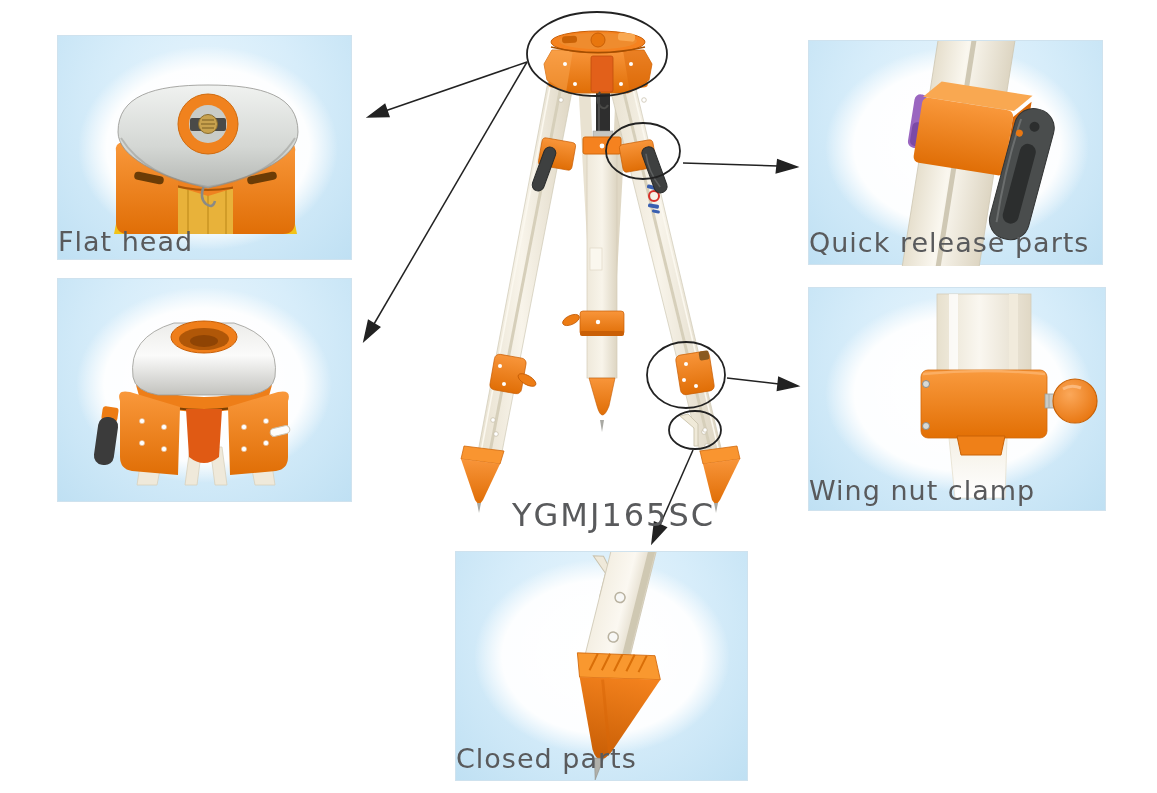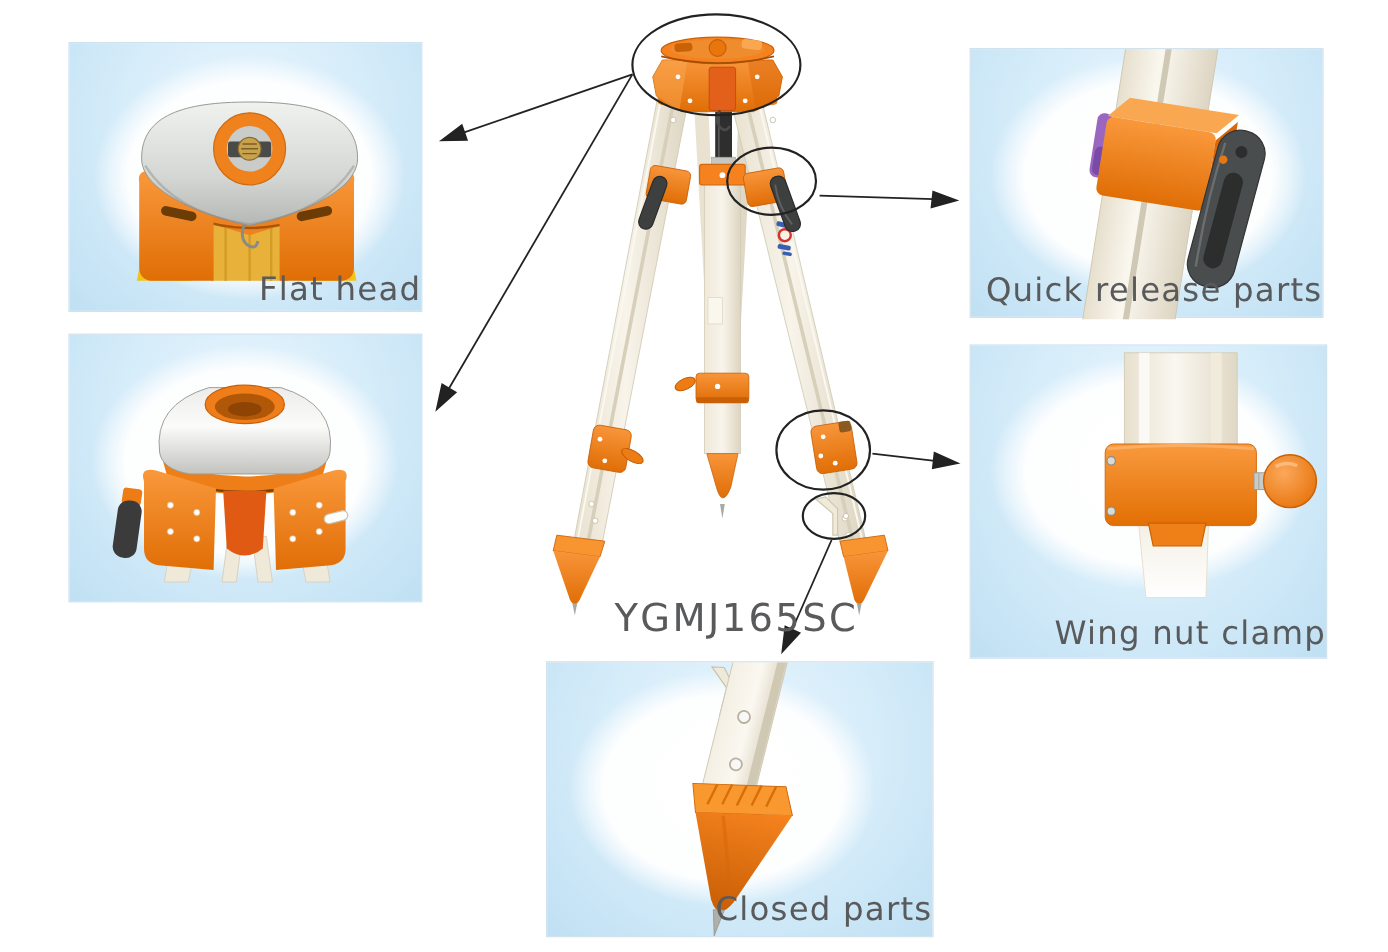--- a/index.html
+++ b/index.html
@@ -8,28 +8,28 @@
     font-family:"DejaVu Sans","Liberation Sans",sans-serif;
   }
   .callout{
     position:absolute;
     background:radial-gradient(ellipse at 50% 32%, #eaf6fd 0%, #d7edfa 48%, #bfe0f3 100%);
     border:1px solid #cfe2ee;
     box-sizing:border-box;
   }
   .callout svg{position:absolute;left:0;top:0;}
   .callout-label{
-    position:absolute;left:0;right:0;bottom:6px;text-align:right;
+    position:absolute;left:0;right:0;bottom:6px;text-align:left;
     font-size:27px;color:#595a5c;letter-spacing:1px;white-space:pre;line-height:1.1;margin-top:20px;
   }
   #box-flat-head{left:57px;top:35px;width:295px;height:225px;}
   #box-dome-head{left:57px;top:278px;width:295px;height:224px;}
   #box-quick-release{left:808px;top:40px;width:295px;height:225px;}
-  #box-wing-nut{left:808px;top:287px;width:298px;height:262px;}
-  #box-closed-parts{left:455px;top:551px;width:323px;height:230px;}
+  #box-wing-nut{left:808px;top:287px;width:298px;height:224px;}
+  #box-closed-parts{left:455px;top:551px;width:293px;height:230px;}
   #box-wing-nut .callout-label{bottom:4px;}
   #box-flat-head .callout-label{bottom:2px;}
   .overlay{position:absolute;left:0;top:0;width:1157px;height:793px;}
   .model-label{
     position:absolute;left:512px;top:496px;width:200px;text-align:center;
     font-size:32px;color:#595a5c;letter-spacing:2px;white-space:pre;
   }
 </style>
 </head>
 <body>

